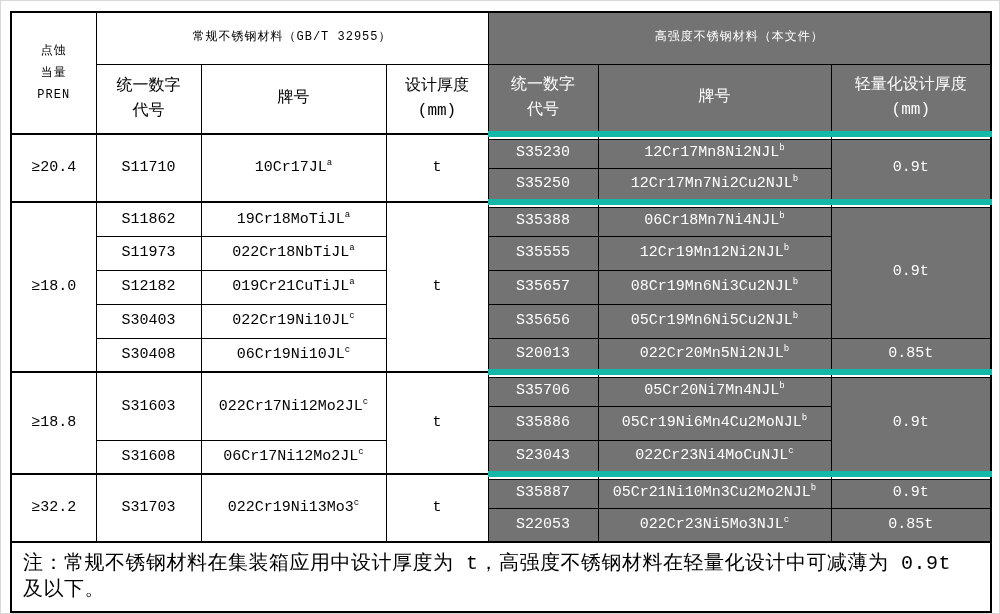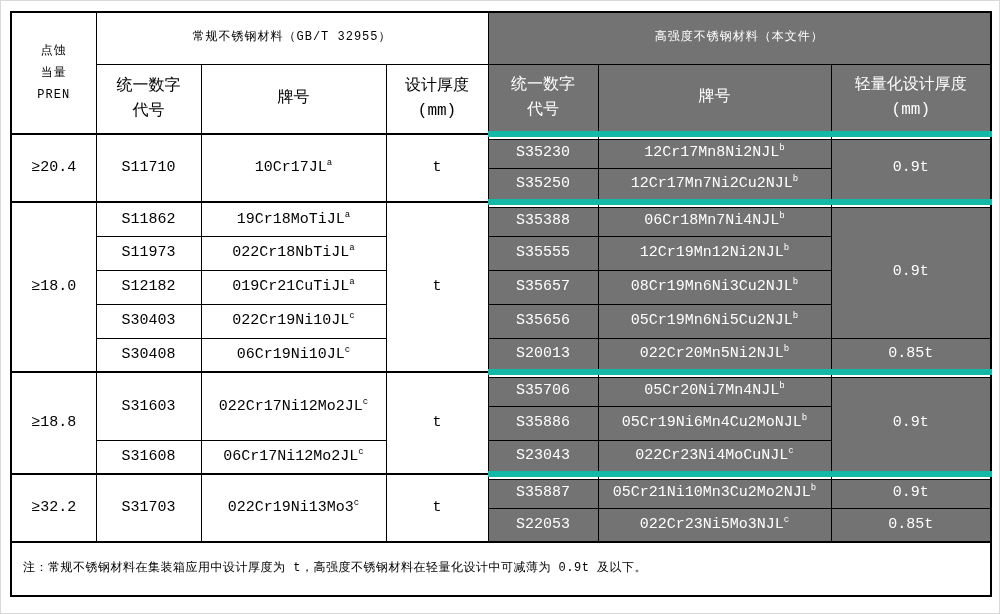--- a/index.html
+++ b/index.html
@@ -40,22 +40,22 @@
   }
   tr.hr1 { height: 52px; }
   tr.hr1 td { font-size: 12px; letter-spacing: 1px; }
   tr.hr2 { height: 70px; margin-left: 12px; }
   tr.hr2 td { font-size: 16px; white-space: pre-line; line-height: 1.55; border-bottom: 2px solid #000; }
   tr.dr { height: 34px; }
   tr.noter { height: 54px; }
   tr.noter td {
     border-top: 2px solid #000;
     text-align: left;
-    font-size: 12px;
-    padding: 0 11px;
+    font-size: 20px;
+    padding: 8px 11px;
     letter-spacing: 0.5px;
   }
   td.pren-head {
     white-space: pre-line;
     font-size: 16px;
     line-height: 1.85;
   }
   td.c-pren { font-size: 15px; }
   
   tr.gs td { border-top: 2px solid #000; }

